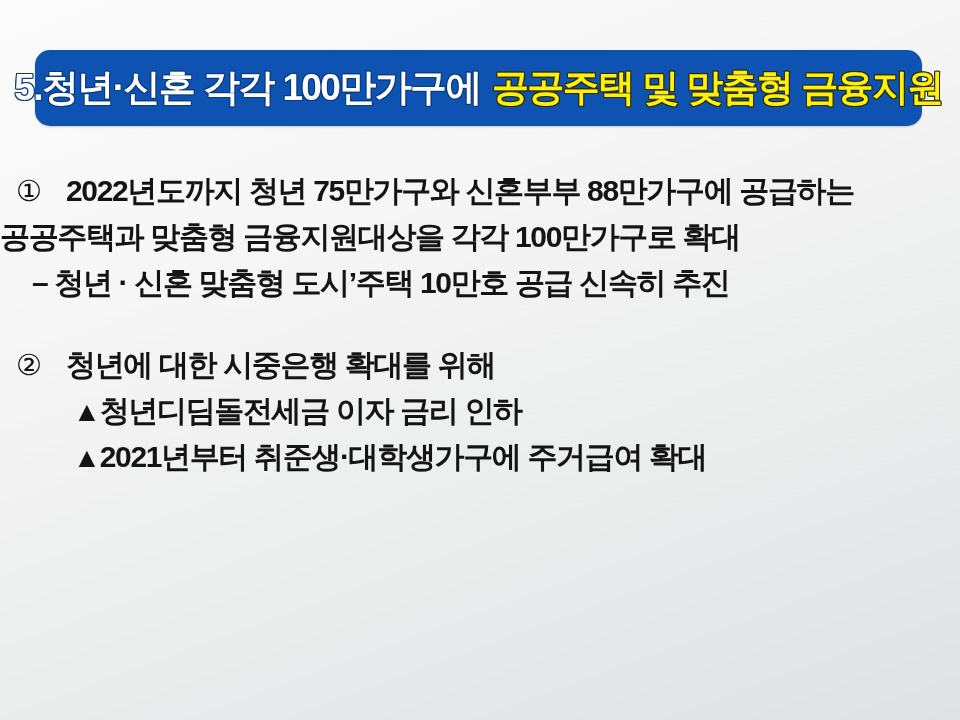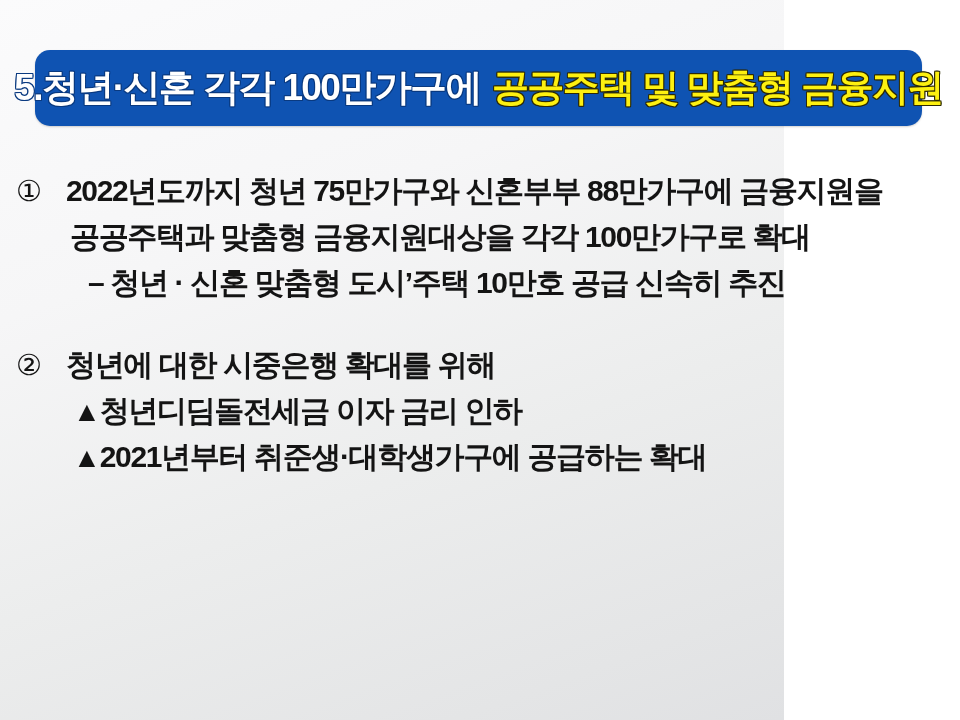--- a/index.html
+++ b/index.html
@@ -9,21 +9,21 @@
   }
   body {
     width: 960px;
     height: 720px;
     overflow: hidden;
     font-family: "Liberation Sans", "DejaVu Sans", sans-serif;
   }
 
   #slide {
     position: relative;
-    width: 784px;
+    width: 960px;
     height: 720px;
     box-sizing: border-box;
     background: linear-gradient(160deg, #fbfbfc 0%, #f6f6f7 32%, #eceded 62%, #e4e5e6 88%, #e0e1e3 100%);
   }
 
   
   #title-bar {
     position: absolute;
     left: 35px;
     top: 50px;
@@ -92,22 +92,22 @@
     height: 46px;
     line-height: 46px;
     font-size: 29px;
     font-weight: 400;
     letter-spacing: 0;
     color: #141414;
     text-align: center;
   }
 
   .lead   { padding-left: 66px; }
-  .indent { padding-left: 70px; }
-  .dash   { padding-left: 88px; }
+  .indent { }
+  .dash   { padding-left: 32px; }
   .tri    { padding-left: 73px; }
 
   .tri-glyph {
     font-size: 28px;
     letter-spacing: -1px;
   }
 </style>
 </head>
 <body>
 
@@ -116,36 +116,36 @@
   <div id="title-bar">
     <div id="title-line">
       <span class="t-white">5.청년·신혼 각각 100만가구에</span><span class="t-gap"></span><span class="t-yellow">공공주택 및 맞춤형 금융지원</span>
     </div>
   </div>
 
   <div id="body-area">
 
     <div class="block" id="block-1">
       <div class="para-line lead">
-        <span class="num-marker">①</span><span>2022년도까지 청년 75만가구와 신혼부부 88만가구에 금융지원을</span>
+        <span class="num-marker">①</span><span>2022년도까지 청년 75만가구와 신혼부부 88만가구에 공급하는</span>
       </div>
       <div class="para-line indent">
         <span>공공주택과 맞춤형 금융지원대상을 각각 100만가구로 확대</span>
       </div>
       <div class="para-line dash">
         <span>– 청년 · 신혼 맞춤형 도시’주택 10만호 공급 신속히 추진</span>
       </div>
     </div>
 
     <div class="block" id="block-2">
       <div class="para-line lead">
         <span class="num-marker">②</span><span>청년에 대한 시중은행 확대를 위해</span>
       </div>
       <div class="para-line tri">
         <span class="tri-glyph">▲</span><span>청년디딤돌전세금 이자 금리 인하</span>
       </div>
       <div class="para-line tri">
-        <span class="tri-glyph">▲</span><span>2021년부터 취준생·대학생가구에 공급하는 확대</span>
+        <span class="tri-glyph">▲</span><span>2021년부터 취준생·대학생가구에 주거급여 확대</span>
       </div>
     </div>
 
   </div>
 </div>
 
 </body></html>

